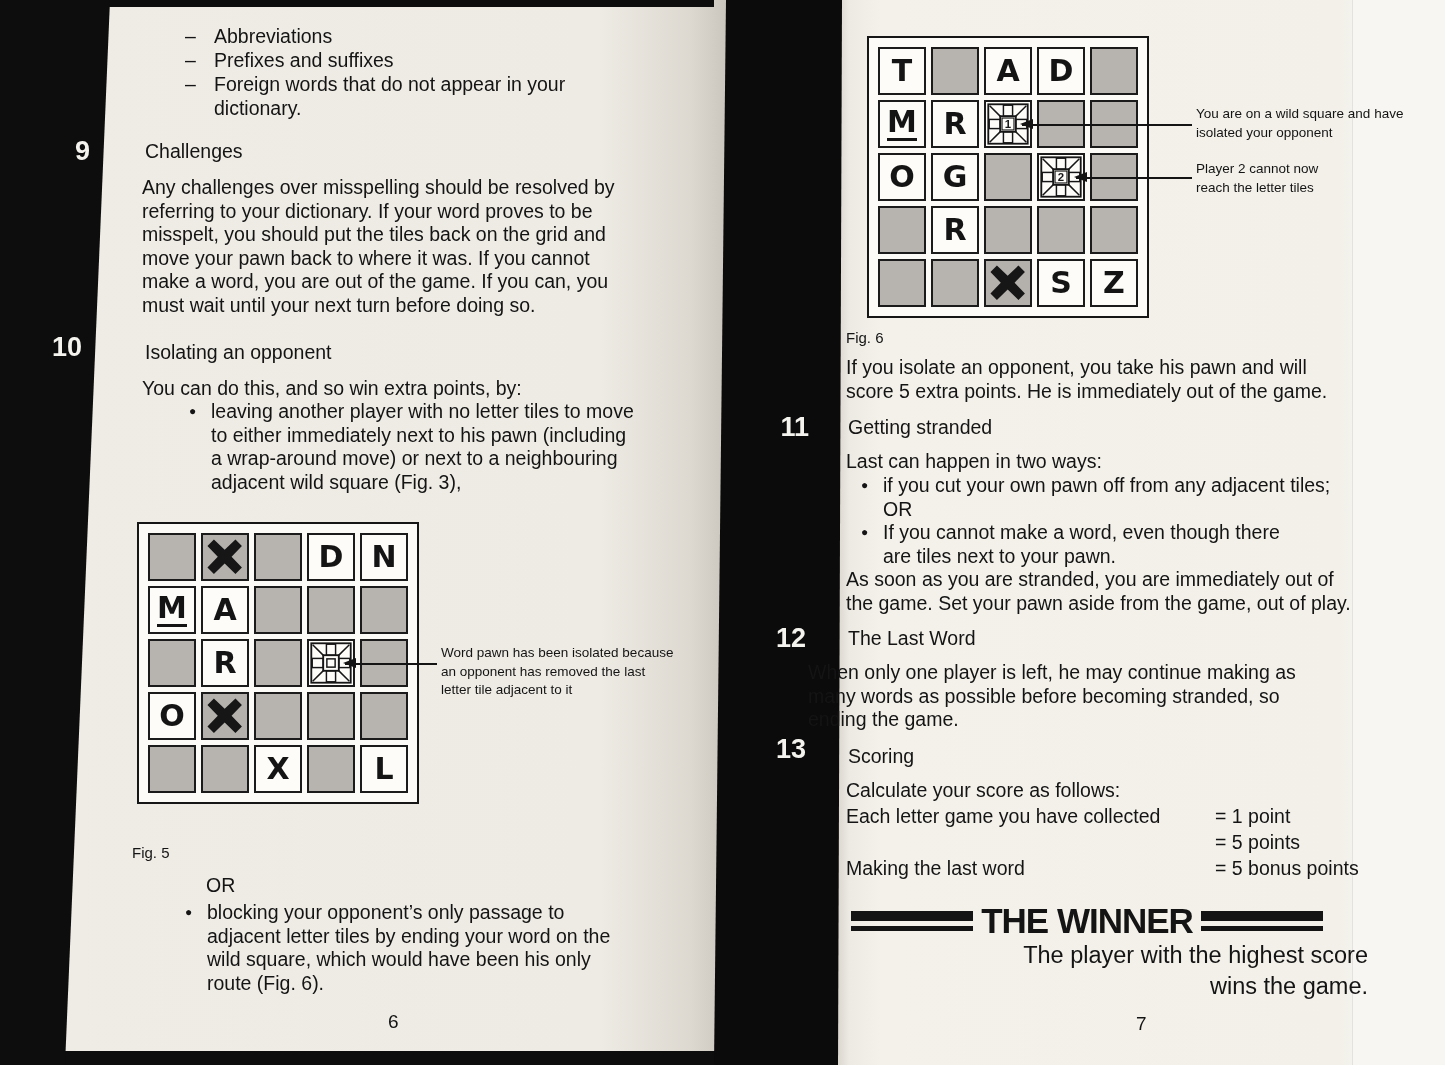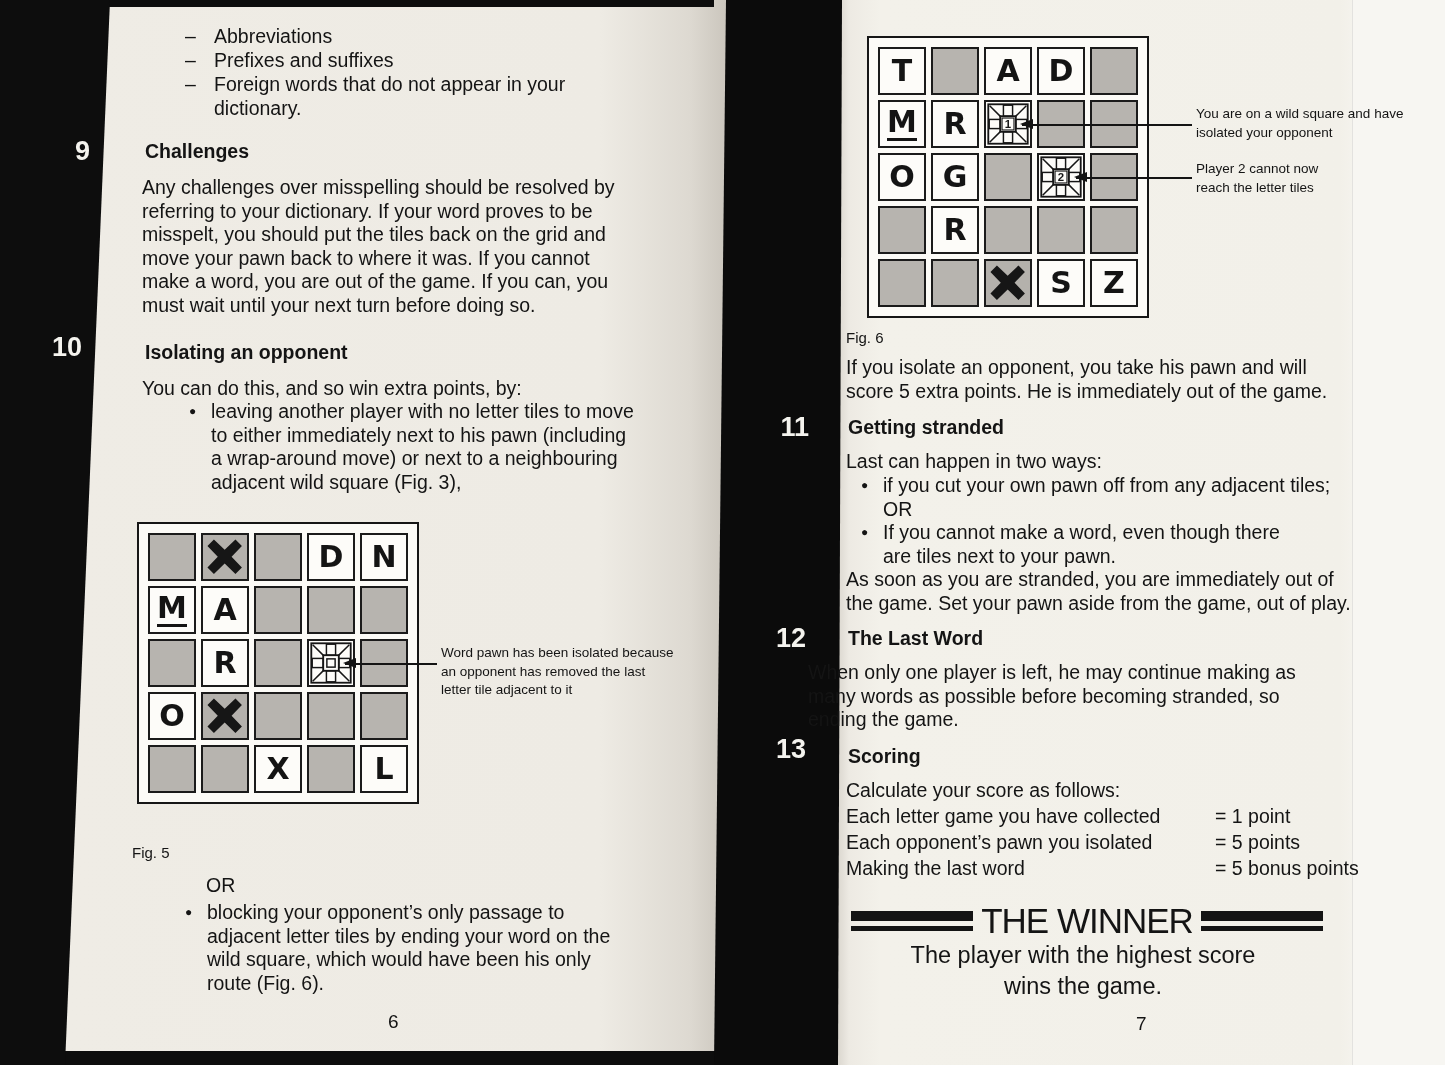--- a/index.html
+++ b/index.html
@@ -19,21 +19,21 @@
     clip-path:polygon(0 0,110px 0,65px 1065px,0 1065px);}
   .strip-fold{position:absolute;left:700px;top:0;width:160px;height:1065px;background:#0b0b0b;
     clip-path:polygon(26px 0,142px 0,138px 1065px,14px 1065px);}
   .edge-top{position:absolute;left:90px;top:0;width:624px;height:7px;background:#0d0d0d;}
   .edge-bottom{position:absolute;left:64px;top:1051px;width:684px;height:14px;background:#0d0d0d;}
 
   .strip-num{position:absolute;color:#f4f3ee;font-weight:bold;font-size:27px;text-align:right;}
 
   
   .txt{position:absolute;font-size:19.5px;line-height:23.5px;white-space:pre-line;}
-  .h{position:absolute;font-size:19.5px;font-weight:bold;}
+  .h{position:absolute;font-size:19.5px;font-weight:normal;}
   .small{position:absolute;font-size:13.5px;line-height:18.5px;white-space:pre-line;}
   .cap{position:absolute;font-size:15px;text-align:center;}
   .pagenum{position:absolute;font-size:19px;}
   .bullet{position:absolute;display:flex;align-items:flex-start;}
   .bullet .bm{width:22px;font-size:12px;line-height:23.5px;flex:none;}
   .bullet .bt{font-size:19.5px;line-height:23.5px;white-space:pre-line;}
   .dashrow{position:absolute;display:flex;align-items:flex-start;}
   .dashrow .dm{width:29px;font-size:19.5px;line-height:23.5px;flex:none;}
   .dashrow .dt{font-size:19.5px;line-height:23.5px;white-space:pre-line;}
 
@@ -54,22 +54,22 @@
   .arrow{position:absolute;height:0;border-top:2px solid #141414;}
   .arrow::before{content:"";position:absolute;left:-2px;top:-7px;width:0;height:0;
     border-top:5.5px solid transparent;border-bottom:5.5px solid transparent;
     border-right:13px solid #141414;}
 
   
   .banner{position:absolute;left:851px;top:903px;width:472px;display:flex;align-items:center;}
   .bar-group{flex:1;display:flex;flex-direction:column;gap:5px;}
   .bar-thick{height:10px;background:#141414;}
   .bar-thin{height:5px;background:#141414;}
-  .banner-title{flex:none;margin:0 8px;font-size:35px;font-weight:normal;letter-spacing:-1px;line-height:1;}
-  .subtitle{position:absolute;left:822px;top:940px;width:522px;text-align:center;
+  .banner-title{flex:none;margin:0 8px;font-size:35px;font-weight:bold;letter-spacing:-1px;line-height:1;}
+  .subtitle{position:absolute;left:846px;top:940px;width:522px;text-align:right;
     font-size:23.5px;line-height:31px;white-space:pre-line;}
 </style>
 </head>
 <body>
 
 <div class="scan">
 
   <div class="page-left"></div>
   <div class="page-right"></div>
   <div class="edge-right"></div>
@@ -301,21 +301,20 @@
   <div class="h" style="left:848px;top:627px">The Last Word</div>
   <div class="txt" style="left:808px;top:661px;width:580px">When only one player is left, he may continue making as
 many words as possible before becoming stranded, so
 ending the game.</div>
 
   <div class="h" style="left:848px;top:745px">Scoring</div>
   <div class="txt" style="left:846px;top:779px;width:570px">Calculate your score as follows:</div>
 
   <div class="txt" style="left:846px;top:805px">Each letter game you have collected</div>
   <div class="txt" style="left:1215px;top:805px">= 1 point</div>
-  <div class="txt" style="left:846px;top:831px">Each opponent’s pawn you isolated</div>
   <div class="txt" style="left:1215px;top:831px">= 5 points</div>
   <div class="txt" style="left:846px;top:857px">Making the last word</div>
   <div class="txt" style="left:1215px;top:857px">= 5 bonus points</div>
 
   <div class="banner">
     <div class="bar-group">
       <div class="bar-thick"></div>
         <div class="bar-thin"></div>
     </div>
     <div class="banner-title">THE WINNER</div>

